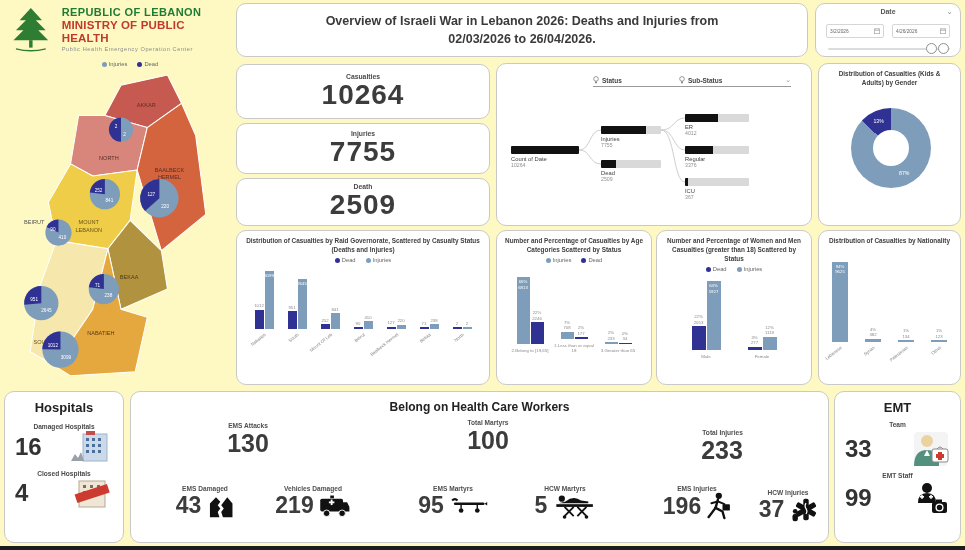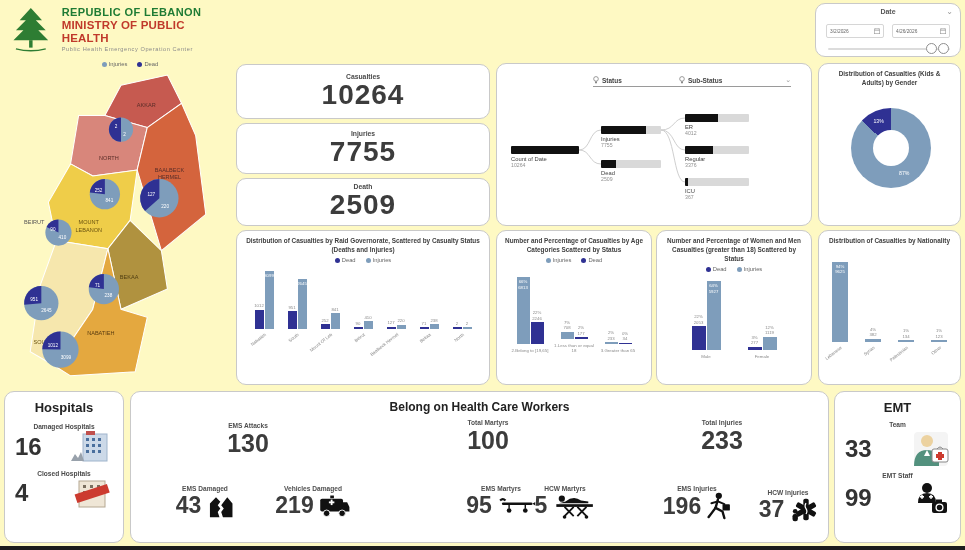--- a/index.html
+++ b/index.html
@@ -85,20 +85,24 @@
       <div class="t2">MINISTRY OF PUBLIC HEALTH</div>
       <div class="t3">Public Health Emergency Operation Center</div>
     </div>
   </div>
 
   <div id="map-legend" class="legend">
     <span><span class="dot" id="leg-inj-dot" style="background: rgb(126, 157, 187);"></span><span>Injuries</span></span>
     <span><span class="dot" id="leg-dead-dot" style="background: rgb(47, 49, 147);"></span><span>Dead</span></span>
   </div>
 
+  <div class="card" id="title-card">
+    <div>Overview of Israeli War in Lebanon 2026: Deaths and Injuries from</div>
+    <div>02/03/2026 to 26/04/2026.</div>
+  </div>
 
   <div class="card" id="date-card">
     <div class="dlabel">Date</div>
     <div class="caret">⌄</div>
     <div class="dbox" style="left:10px;top:20px;">
       <span>3/2/2026</span>
       <svg width="6" height="6" viewBox="0 0 10 10">
           <rect x="0.5" y="1.5" width="9" height="8" fill="none" stroke="#999"></rect>
           <line x1="0.5" y1="4" x2="9.5" y2="4" stroke="#999"></line>
           <line x1="3" y1="0.5" x2="3" y2="2.5" stroke="#999"></line>
@@ -551,21 +555,21 @@
   <div class="card" id="attacks-card" style="left:130px;top:391px;width:699px;height:152px;">
     <div class="bigtitle" style="font-size:12px;">Belong on Health Care Workers</div>
     <div class="bstat" style="left:117px;top:30px;">
       <div class="slabel">EMS Attacks</div>
         <div class="svalue">130</div>
     </div>
     <div class="bstat" style="left:357px;top:27px;">
       <div class="slabel">Total Martyrs</div>
         <div class="svalue">100</div>
     </div>
-    <div class="bstat" style="left:591px;top:27px;">
+    <div class="bstat" style="left:591px;top:37px;text-align:right;">
       <div class="slabel">Total Injuries</div>
         <div class="svalue">233</div>
     </div>
 
     <div class="bstat" style="left:74px;top:93px;">
       <div class="slabel">EMS Damaged</div>
       <div class="srow">
           <span class="svalue" style="font-size:23px;">43</span>
         <svg width="27" height="26" viewBox="0 0 30 30">
           <path d="M2,28 V12 L9,5 L14,10 L11,14 L14,18 L11,22 L13,28 Z" fill="#111"></path>
@@ -581,21 +585,21 @@
           <rect x="1" y="5" width="25" height="14" rx="2" fill="#111"></rect>
           <path d="M26,9 h4.5 l2.5,5 v5 h-7 z" fill="#111"></path>
           <rect x="12" y="1.5" width="4" height="3" fill="#111"></rect>
           <rect x="10.5" y="8" width="6" height="2" fill="#fff"></rect>
             <rect x="12.5" y="6" width="2" height="6" fill="#fff"></rect>
           <circle cx="8" cy="21" r="3.6" fill="#111" stroke="#fff" stroke-width="1"></circle>
           <circle cx="25" cy="21" r="3.6" fill="#111" stroke="#fff" stroke-width="1"></circle>
         </svg>
       </div>
     </div>
-    <div class="bstat" style="left:322px;top:93px;margin-left:48px;">
+    <div class="bstat" style="left:322px;top:93px;">
       <div class="slabel">EMS Martyrs</div>
       <div class="srow">
           <span class="svalue" style="font-size:23px;">95</span>
         <svg width="38" height="18" viewBox="0 0 42 20">
           <path d="M2,4 Q5,1 8,4" stroke="#111" stroke-width="2.4" fill="none"></path>
           <rect x="4" y="6" width="34" height="3" rx="1.5" fill="#111"></rect>
           <path d="M38,7.5 l3,-2 v4 z" fill="#111"></path>
           <circle cx="12" cy="15" r="2.6" fill="#111"></circle>
             <circle cx="30" cy="15" r="2.6" fill="#111"></circle>
           <line x1="12" y1="9" x2="12" y2="13" stroke="#111" stroke-width="1.6"></line>

